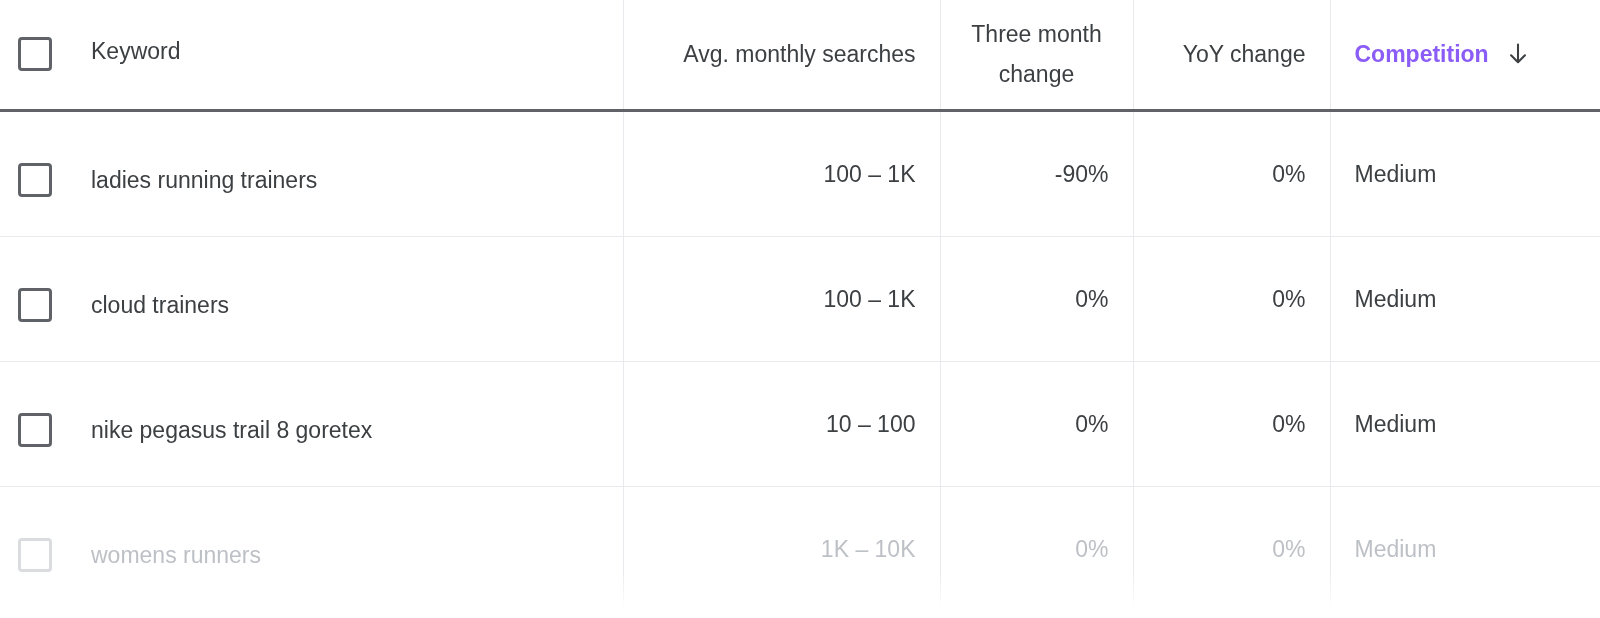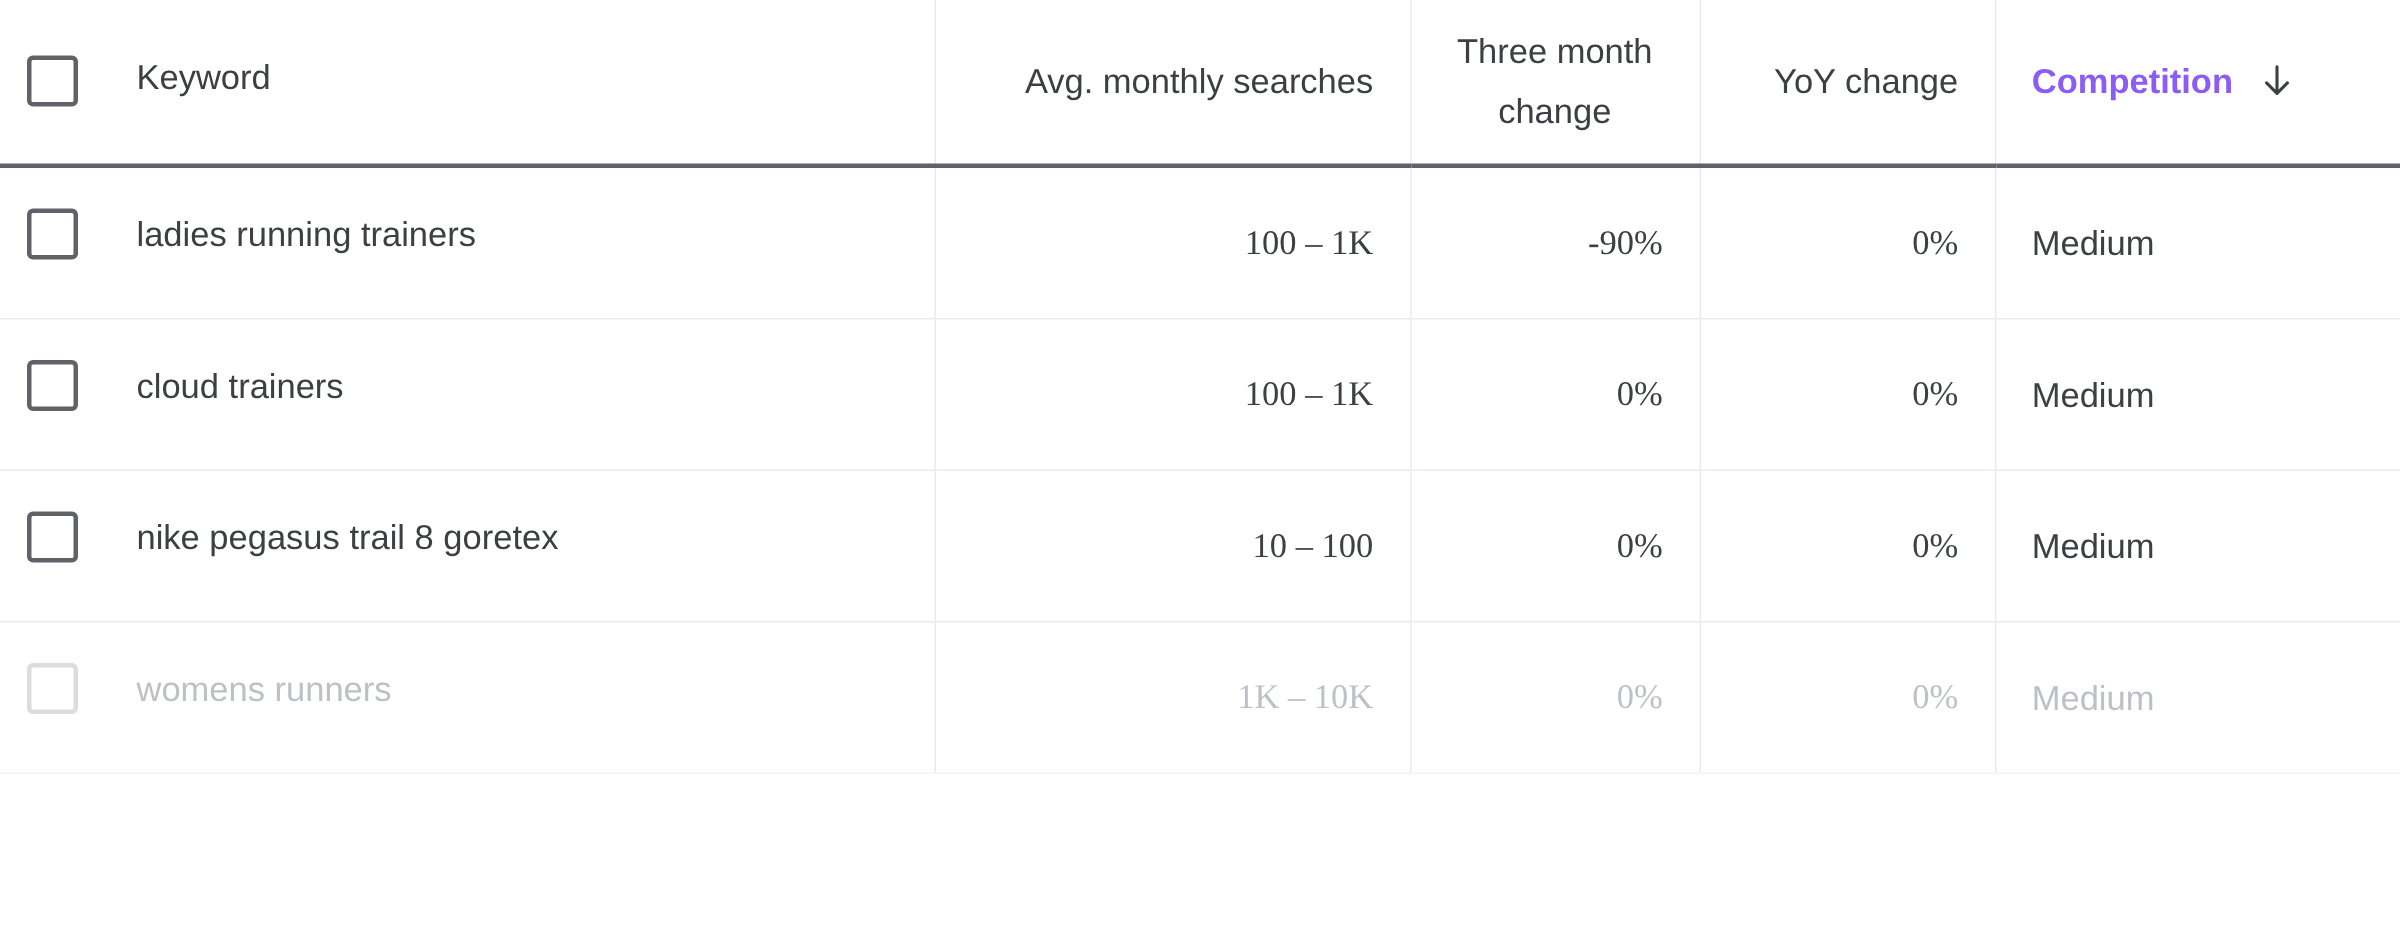--- a/index.html
+++ b/index.html
@@ -127,28 +127,29 @@
   }
   tbody td.col-div {
     border-left: 1px solid #e8eaed;
   }
   .td-inner {
     display: flex;
     align-items: center;
     height: 83px;
     padding: 0 24px;
   }
-  .td-inner.right { justify-content: flex-end; font-family: Liberation Serif, serif; }
+  .td-inner.right { justify-content: flex-end; }
   .td-inner.left  { justify-content: flex-start; align-items: center; }
 
   .cell-keyword-inner {
     display: flex;
     align-items: center;
     height: 100px;
     padding: 0 0 12px 18px;
+    margin-top: 24px;
   }
 
   
   tr.row-faded td {
     color: #bdc1c6;
     border-bottom-color: #f1f3f4;
   }
   tr.row-faded .kw-label { color: #bdc1c6; }
 
   .fade-mask {

